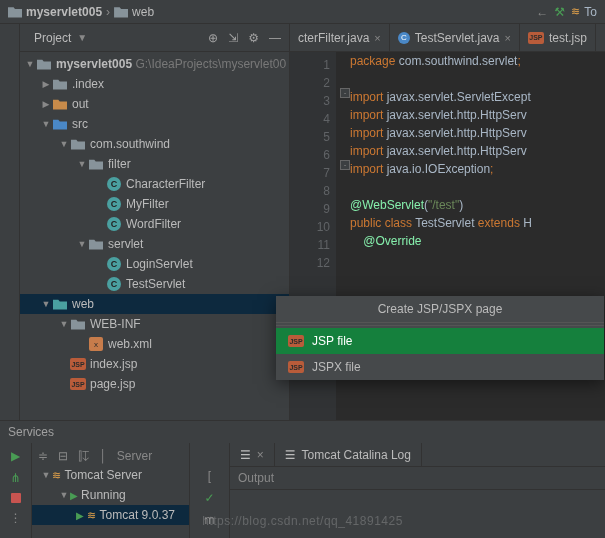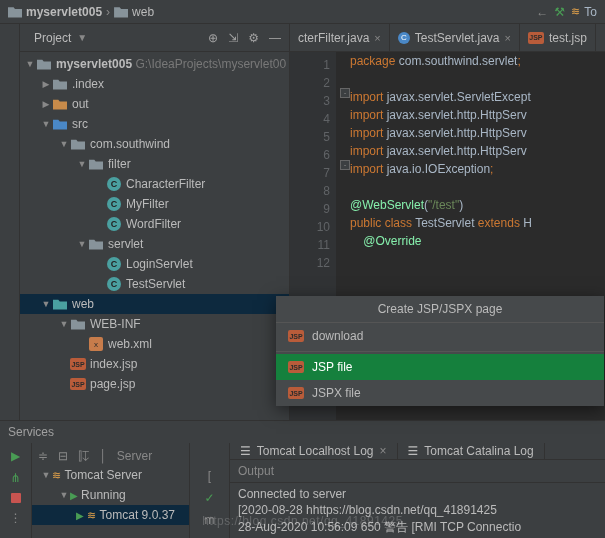--- a/index.html
+++ b/index.html
@@ -267,24 +267,20 @@
         <div class="line"><span class="ann">@WebServlet</span>(<span class="str">"/test"</span>)</div>
         <div class="line"><span class="kw">public </span><span class="kw">class </span><span>TestServlet </span><span class="kw">extends </span><span>H</span></div>
         <div class="line">    <span class="ann">@Override</span></div>
       </div>
     </div>
   </div>
 </div>
 
 <div class="popup">
   <div class="popup-title">Create JSP/JSPX page</div>
-  <div class="popup-item">
-    <span class="jsp-icon">JSP</span>
-    <span>download</span>
-  </div>
   <div class="popup-sep"></div>
   <div class="popup-item selected">
     <span class="jsp-icon">JSP</span>
     <span>JSP file</span>
   </div>
   <div class="popup-item">
     <span class="jsp-icon">JSP</span>
     <span>JSPX file</span>
   </div>
 </div>
@@ -324,31 +320,25 @@
     </div>
     <div class="svc-mid">
       <span style="color:#888">[</span>
       <span style="color:#499c54">✓</span>
       <span style="color:#888">m</span>
     </div>
     <div class="svc-right">
       <div class="svc-tabs">
         <div class="svc-tab">
           <span>☰</span>
-          <span>Tomcat Localhost Log</span>
           <span class="close" style="color:#888">×</span>
         </div>
         <div class="svc-tab">
           <span>☰</span>
           <span>Tomcat Catalina Log</span>
         </div>
       </div>
       <div class="output-label">Output</div>
-      <div class="console">
-        <div class="line">Connected to server</div>
-        <div class="line">[2020-08-28 hhttps://blog.csdn.net/qq_41891425</div>
-        <div class="line">28-Aug-2020 10:56:09 650 警告 [RMI TCP Connectio</div>
-      </div>
     </div>
   </div>
 </div>
 
 <div class="watermark">https://blog.csdn.net/qq_41891425</div>
 
 </body></html>

